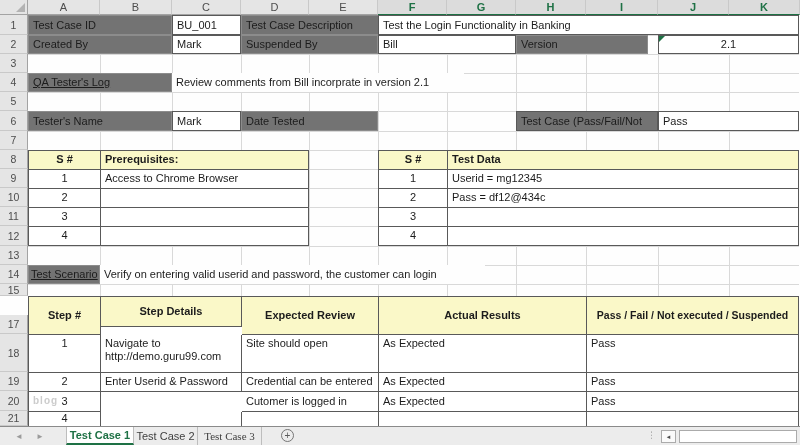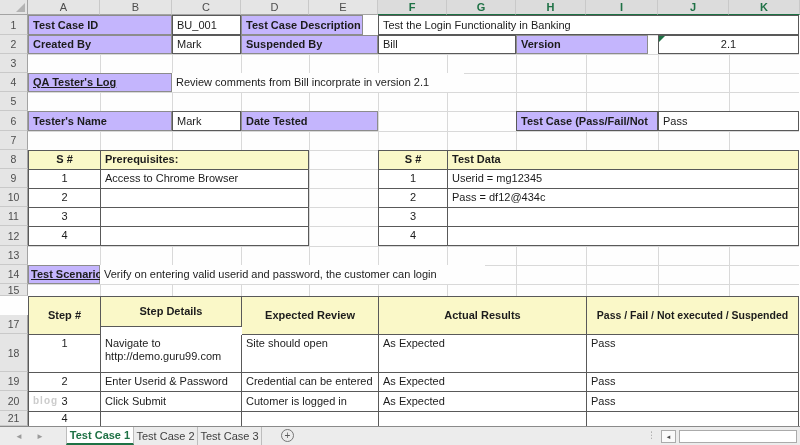--- a/index.html
+++ b/index.html
@@ -19,21 +19,21 @@
       border-right:1px solid #A3A3A3;display:flex;align-items:center;justify-content:center;
       font-size:10.5px;color:#4D4D4D;}
   .corner{position:absolute;left:0;top:0;width:28px;height:15px;background:#E5E5E5;
       border-right:1px solid #A3A3A3;border-bottom:1px solid #A3A3A3;box-sizing:border-box;}
   .corner-tri{position:absolute;right:2px;bottom:2px;width:0;height:0;
       border-left:9px solid transparent;border-bottom:9px solid #B3B3B3;}
 
   
   .cell{position:absolute;box-sizing:border-box;display:flex;align-items:center;padding:0 4px;
         font-size:11px;color:#1C1C1C;white-space:nowrap;overflow:hidden;line-height:1.15;}
-  .yl{background:#c4b5fd;border:1px solid #8C8C8C;font-weight:bold;}
+  .yl{background:#737373;border:1px solid #8C8C8C;font-weight:normal;}
   .box{background:#fff;border:1px solid #595959;}
   .plainbg{background:#FEFEFE;overflow:visible;}
   .ctr{justify-content:center;}
   .und{text-decoration:underline;}
   .ovis{overflow:visible;}
 
   
   .tbl{position:absolute;box-sizing:border-box;background:#fff;
        border-left:1px solid #595959;border-top:1px solid #595959;}
   .tc{position:absolute;box-sizing:border-box;border-right:1px solid #595959;border-bottom:1px solid #595959;
@@ -139,21 +139,21 @@
   <div class="rh" style="left:0;top:284px;width:28px;height:12px;">15</div>
   <div class="rh" style="left:0;top:296px;width:28px;height:19px;margin-left:39px;">16</div>
   <div class="rh" style="left:0;top:315px;width:28px;height:19px;">17</div>
   <div class="rh" style="left:0;top:334px;width:28px;height:38px;">18</div>
   <div class="rh" style="left:0;top:372px;width:28px;height:19px;">19</div>
   <div class="rh" style="left:0;top:391px;width:28px;height:20px;">20</div>
   <div class="rh" style="left:0;top:411px;width:28px;height:15px;">21</div>
 
   <div class="cell yl" style="left:28px;top:15px;width:144px;height:20px;">Test Case ID</div>
   <div class="cell box" style="left:172px;top:15px;width:69px;height:20px;">BU_001</div>
-  <div class="cell yl" style="left:241px;top:15px;width:122px;height:20px;">Test Case Description</div>
+  <div class="cell yl" style="left:241px;top:15px;width:143px;height:20px;">Test Case Description</div>
   <div class="cell box" style="left:378px;top:15px;width:421px;height:20px;">Test the Login Functionality in Banking</div>
 
   <div class="cell yl" style="left:28px;top:35px;width:144px;height:19px;">Created By</div>
   <div class="cell box" style="left:172px;top:35px;width:69px;height:19px;">Mark</div>
   <div class="cell yl" style="left:241px;top:35px;width:137px;height:19px;">Suspended By</div>
   <div class="cell box" style="left:378px;top:35px;width:138px;height:19px;">Bill</div>
   <div class="cell yl" style="left:516px;top:35px;width:132px;height:19px;">Version</div>
   <div class="cell box ctr" style="left:658px;top:35px;width:141px;height:19px;">2.1</div>
   <div class="err-tri"></div>
 
@@ -208,39 +208,38 @@
     <div class="tc top" style="left:350px;top:38px;width:208px;height:38px;">As Expected</div>
     <div class="tc top" style="left:558px;top:38px;width:212px;height:38px;">Pass</div>
 
     <div class="tc hdr" style="left:0;top:76px;width:72px;height:19px;">2</div>
     <div class="tc" style="left:72px;top:76px;width:141px;height:19px;">Enter Userid &amp; Password</div>
     <div class="tc" style="left:213px;top:76px;width:137px;height:19px;">Credential can be entered</div>
     <div class="tc" style="left:350px;top:76px;width:208px;height:19px;">As Expected</div>
     <div class="tc" style="left:558px;top:76px;width:212px;height:19px;">Pass</div>
 
     <div class="tc hdr" style="left:0;top:95px;width:72px;height:20px;">3</div>
-    <div class="tc" style="left:72px;top:95px;width:141px;height:20px;">Click Submit</div>
     <div class="tc" style="left:213px;top:95px;width:137px;height:20px;">Cutomer is logged in</div>
     <div class="tc" style="left:350px;top:95px;width:208px;height:20px;">As Expected</div>
     <div class="tc" style="left:558px;top:95px;width:212px;height:20px;">Pass</div>
 
     <div class="tc hdr" style="left:0;top:115px;width:72px;height:15px;">4</div>
     <div class="tc" style="left:72px;top:115px;width:141px;height:15px;"></div>
     <div class="tc" style="left:213px;top:115px;width:137px;height:15px;"></div>
     <div class="tc" style="left:350px;top:115px;width:208px;height:15px;"></div>
     <div class="tc" style="left:558px;top:115px;width:212px;height:15px;"></div>
   </div>
 
   <div class="watermark">blog</div>
 
   <div id="tabbar">
     <div class="navarrow" style="left:12px;">◄</div>
     <div class="navarrow" style="left:33px;">►</div>
     <div class="sheettab active" style="left:66px;width:68px;">Test Case 1</div>
     <div class="sheettab" style="left:134px;width:64px;">Test Case 2</div>
-    <div class="sheettab" style="left:198px;width:64px;">Test Case 3</div>
+    <div class="sheettab" style="left:198px;width:64px;font-family:Liberation Serif, serif;">Test Case 3</div>
     <div class="addbtn">+</div>
     <div class="grip">⋮</div>
     <div class="sbtn">◄</div>
     <div class="strack"></div>
   </div>
 
 </div>
 
 </body></html>

